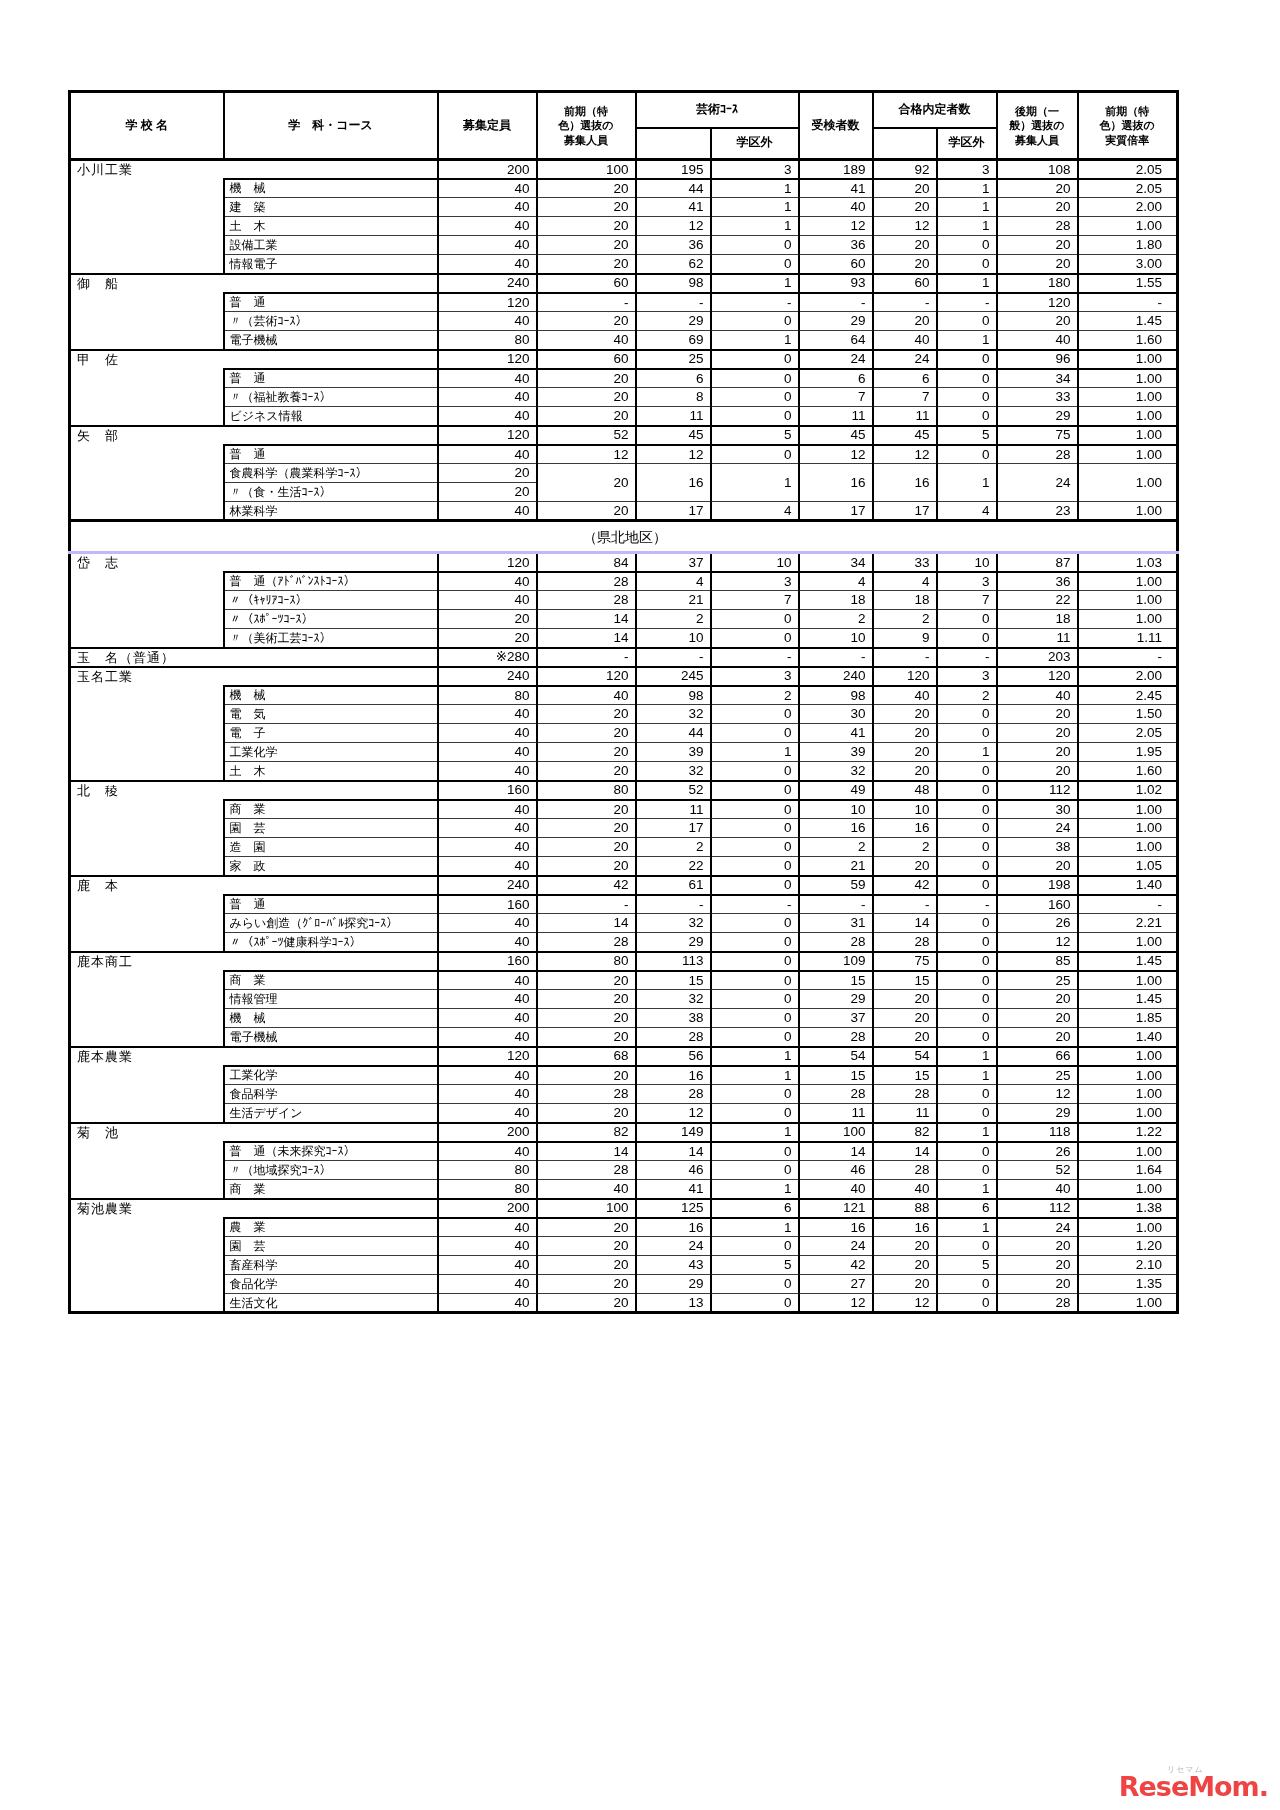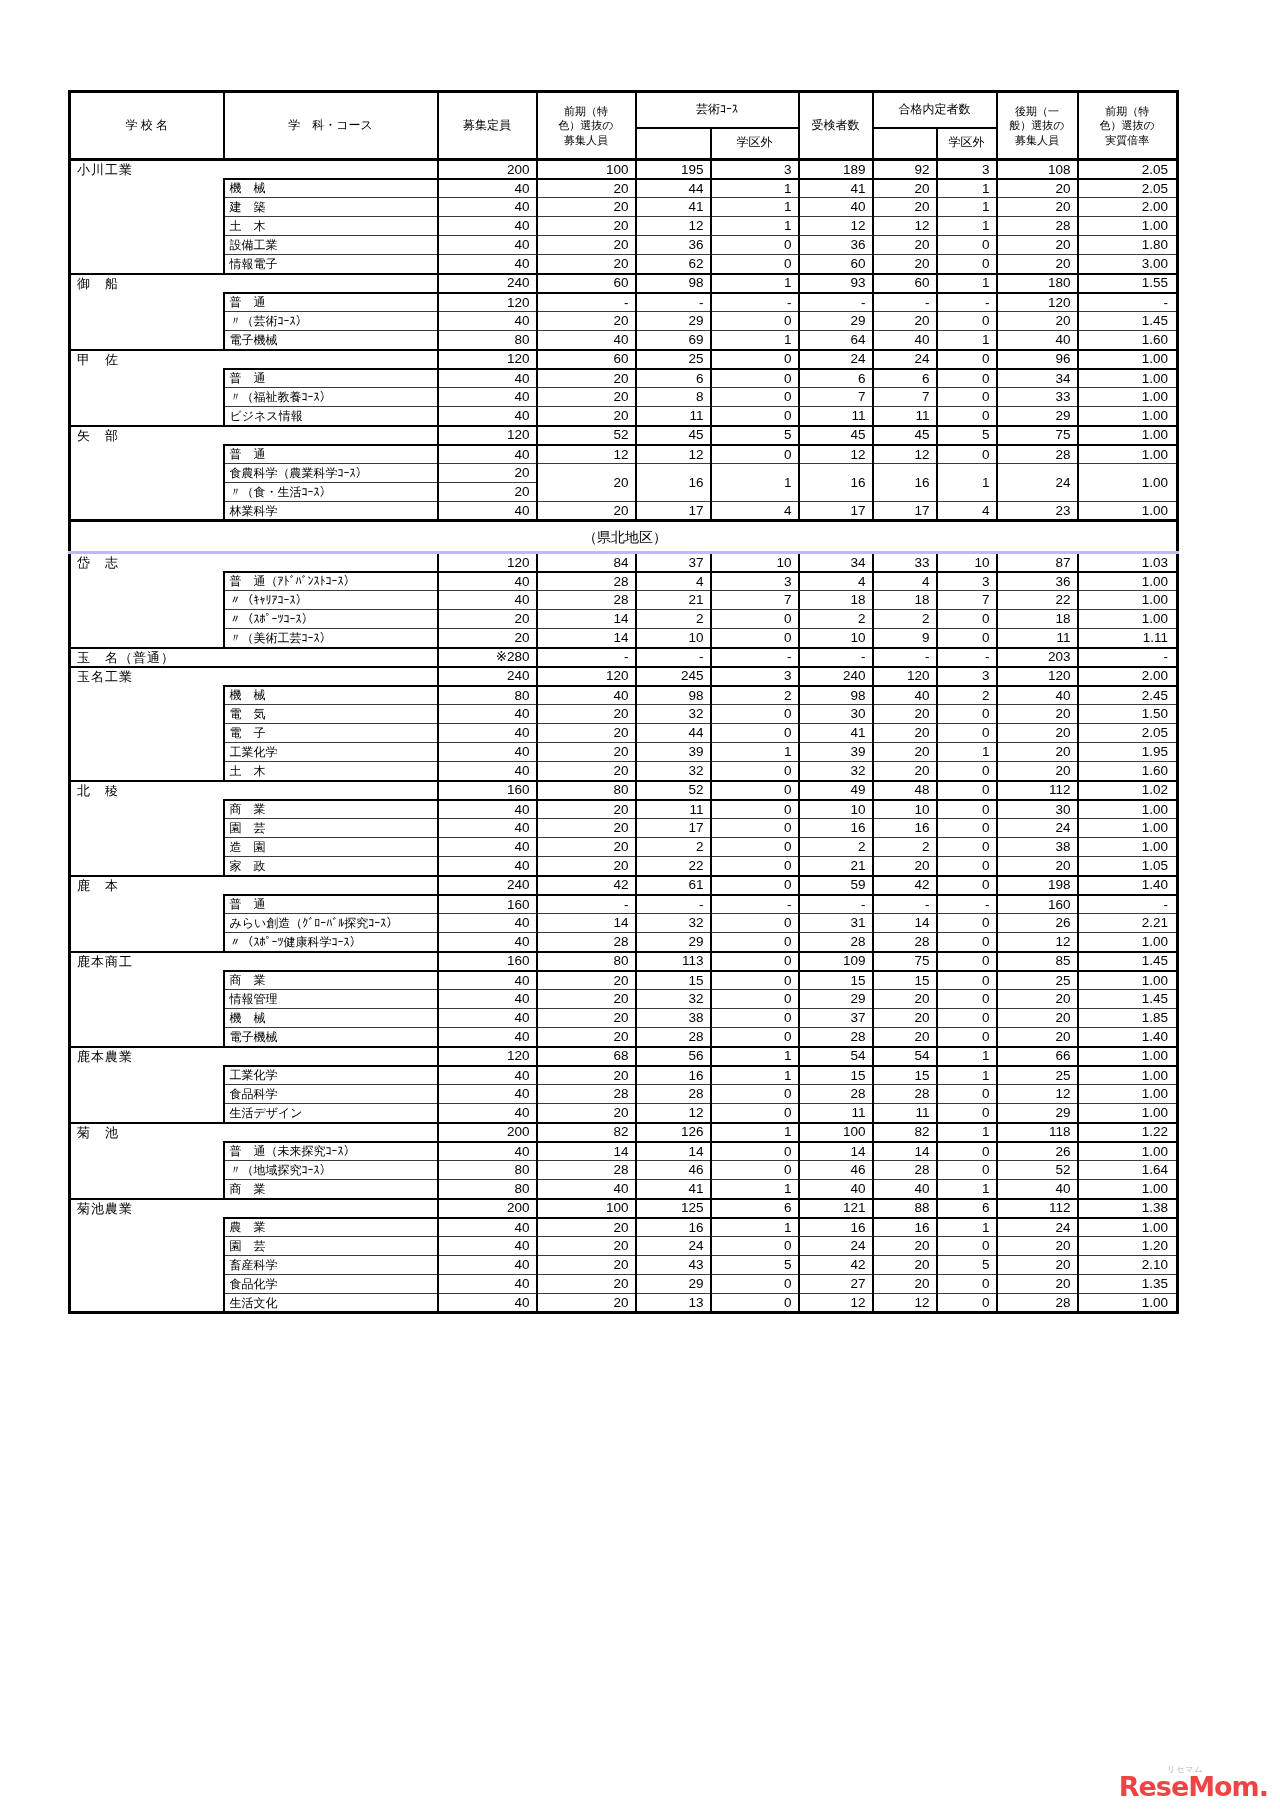--- a/index.html
+++ b/index.html
@@ -19,40 +19,40 @@
     table-layout:fixed;
   }
   th,td{
     border-left:2px solid #000;
     border-top:1px solid #3a3a3a;
     padding:0 5px;
     overflow:hidden;
     white-space:nowrap;
   }
   thead th{
-    font-weight:normal;
+    font-weight:bold;
     font-size:12px;
     text-align:center;
     vertical-align:middle;
     white-space:pre-line;
     line-height:1.3;
     padding:0 4px;
   }
   thead tr.h1{height:36px;}
   thead tr.h2{height:32px;}
   thead tr.h2 th{border-top:2px solid #000;}
   thead th.no-top{border-top:0 solid transparent;}
   thead{border-bottom:3px solid #000;}
   .th-multi{font-size:11px;}
   tbody tr{height:19px;}
   tbody td{font-size:13px;line-height:1;vertical-align:middle;}
   td.school-name{font-size:13px;text-align:left;padding-left:6px;letter-spacing:1px;margin-top:11px;}
   td.course-name{font-size:12px;text-align:left;padding-left:5px;}
   td.num{text-align:right;padding-right:6px;font-size:13.5px;}
-  td.num.ratio{padding-right:8px;}
+  td.num.ratio{padding-right:14px;}
   td.lead{border-top:none;}
   tr.school-row td{border-top:2px solid #000;}
   tr.first-sub td{border-top:2px solid #000;}
   tr.first-sub td.lead{border-top:none;}
   tr.separator-row{height:32px;}
   tr.separator-row td{
     border-top:3px solid #000;border-bottom:3px solid #c4b5fd;
     font-size:14px;text-align:center;padding-left:8px;
   }
   .logo{
@@ -711,21 +711,21 @@
           <td class="num">11</td>
           <td class="num">11</td>
           <td class="num">0</td>
           <td class="num">29</td>
           <td class="num ratio">1.00</td>
         </tr>
         <tr class="school-row">
           <td class="school-name" colspan="2">菊　池</td>
           <td class="num">200</td>
           <td class="num">82</td>
-          <td class="num">126</td>
+          <td class="num">149</td>
           <td class="num">1</td>
           <td class="num">100</td>
           <td class="num">82</td>
           <td class="num">1</td>
           <td class="num">118</td>
           <td class="num ratio">1.22</td>
         </tr>
         <tr class="first-sub">
           <td class="lead" colspan="1" rowspan="3"></td>
           <td class="course-name">普　通（未来探究ｺｰｽ）</td>

